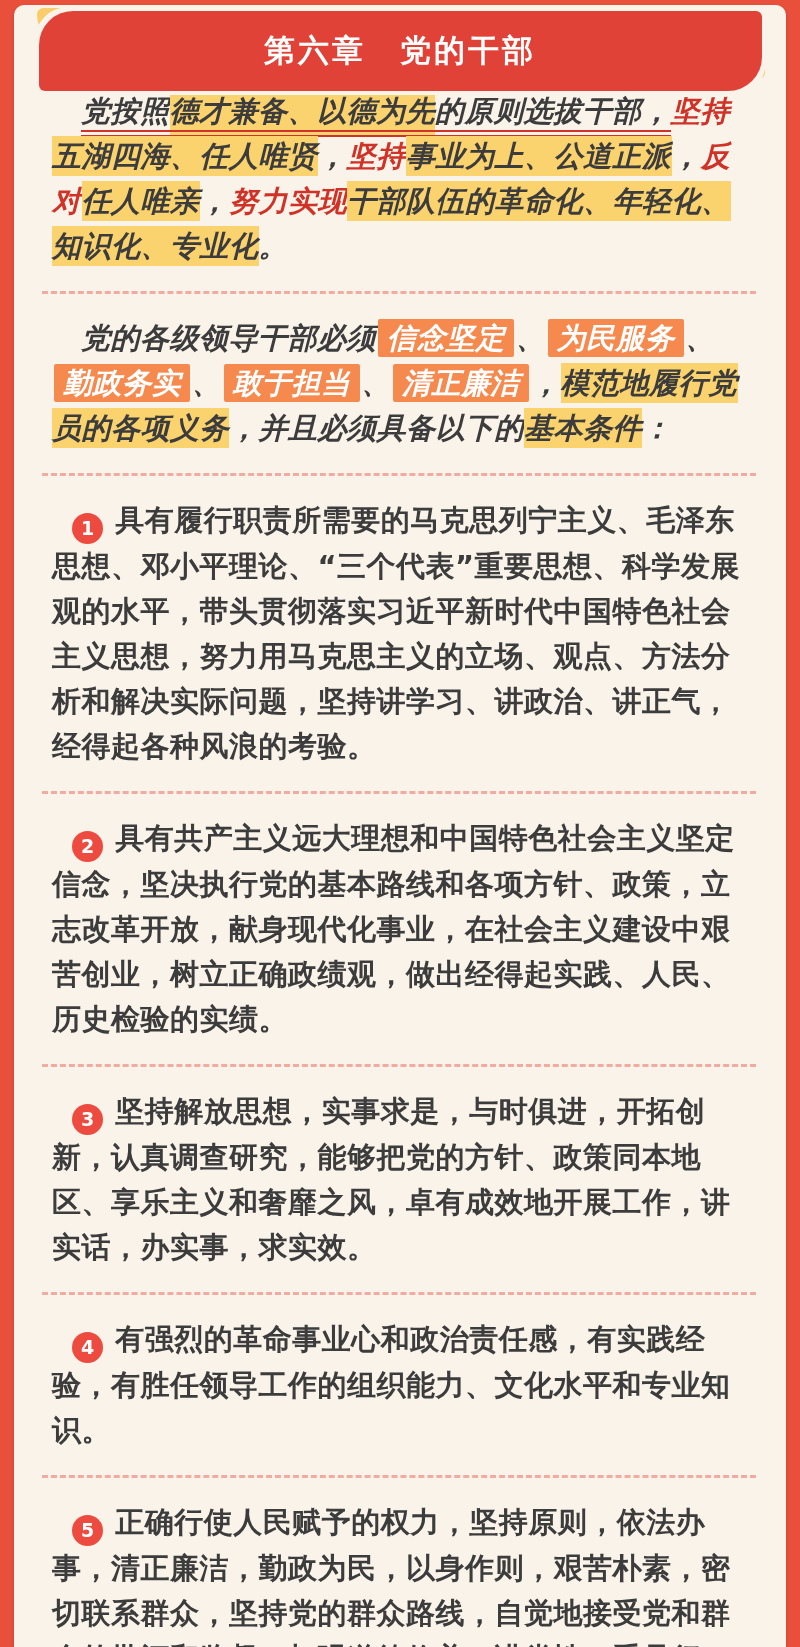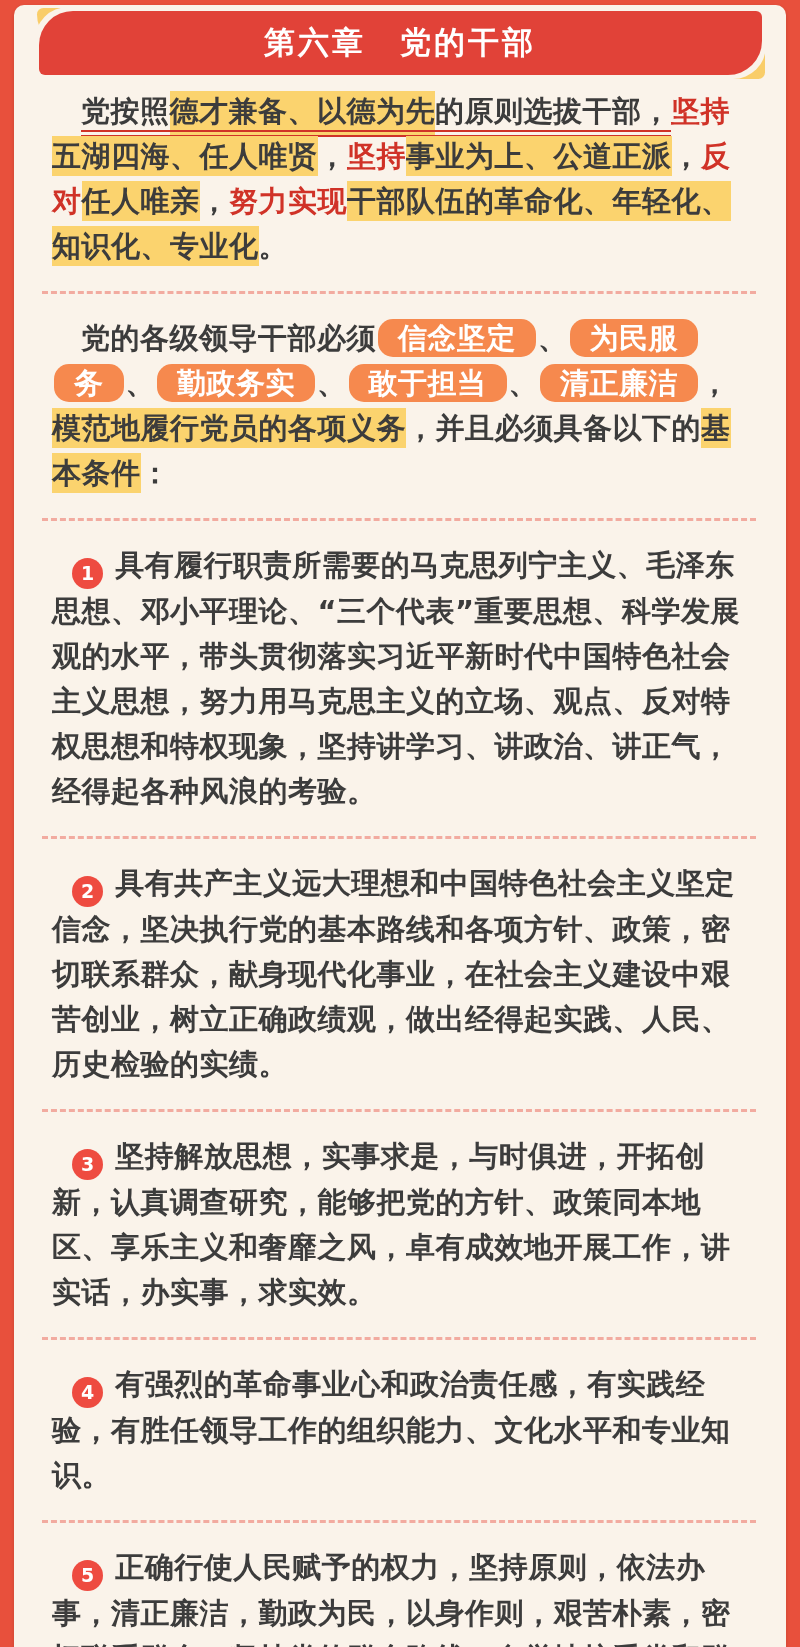--- a/index.html
+++ b/index.html
@@ -21,21 +21,21 @@
   .banner-wrap { position: relative; padding-top: 6px; height: 64px; }
   .accent {
     position: absolute;
     background: var(--corner-yellow, #F9CD69);
     z-index: 0;
   }
   .accent-tl { left: 23px; top: 3px; width: 52px; height: 40px; border-radius: 8px 2px 2px 42px; }
   .accent-br { right: 21px; top: 38px; width: 50px; height: 36px; border-radius: 42px 2px 8px 2px; }
   .banner {
     position: relative; z-index: 1;
-    margin: 0 auto; width: 723px; height: 64px;
+    margin: 0 auto; width: 723px; height: 80px;
     background: var(--banner-red, #E14238);
     border-radius: 34px 6px 34px 6px;
     box-shadow: -5px -5px 0 -1px var(--card-bg, #FAF3EA), 5px 5px 0 -1px var(--card-bg, #FAF3EA);
     display: flex; align-items: center; justify-content: center;
   }
   .banner span {
     color: #FFFFFF; font-size: 31px; font-weight: 700; letter-spacing: 3px;
   }
   
   .doc-body {
@@ -46,27 +46,27 @@
   }
   .para { margin: 0; text-indent: 1em; }
   .item-para { text-indent: 0.7em; }
   .sep {
     border: none;
     border-top: 3px dashed var(--divider-pink, #F2ABA0);
     margin: 22px -10px;
     height: 0;
   }
   
-  .seg { box-decoration-break: clone; -webkit-box-decoration-break: clone; }
+  .seg { box-decoration-break: clone; font-style: italic; -webkit-box-decoration-break: clone; }
   .s-p { color: var(--text-dark, #3C3C3C); }
   .s-y { background: var(--highlight-yellow, #FBD36E); padding: 3px 0; }
   .s-r { color: var(--emphasis-red, #D03227); text-align: right; }
   .s-o {
     background: var(--badge-orange, #F6894E); color: #FFFFFF;
-    padding: 2px 20px; margin: 0 2px; border-radius: 15px;
+    padding: 2px 9px; margin: 0 2px; border-radius: 2px;
   }
   .u { border-bottom: 7px double var(--emphasis-red, #D03227); padding-bottom: 2px; }
   
   .num-circle {
     display: inline-flex; align-items: center; justify-content: center;
     width: 31px; height: 31px; border-radius: 50%;
     background: var(--circle-red, #EE4B40); color: #FFFFFF;
     font-size: 19px; font-weight: 700;
     vertical-align: -5px; margin-right: 12px;
     text-indent: 0;
@@ -91,29 +91,29 @@
       <p class="para"><span class="seg s-p u">党按照</span><span class="seg s-y u">德才兼备、以德为先</span><span class="seg s-p u">的原则选拔干部，</span><span class="seg s-r">坚持</span><span class="seg s-y">五湖四海、任人唯贤</span><span class="seg s-p">，</span><span class="seg s-r">坚持</span><span class="seg s-y">事业为上、公道正派</span><span class="seg s-p">，</span><span class="seg s-r">反对</span><span class="seg s-y">任人唯亲</span><span class="seg s-p">，</span><span class="seg s-r">努力实现</span><span class="seg s-y">干部队伍的革命化、年轻化、知识化、专业化</span><span class="seg s-p">。</span></p>
 
       <div class="sep"></div>
 
       <p class="para"><span class="seg s-p">党的各级领导干部必须</span><span class="seg s-o">信念坚定</span><span class="seg s-p">、</span><span class="seg s-o">为民服务</span><span class="seg s-p">、</span><span class="seg s-o">勤政务实</span><span class="seg s-p">、</span><span class="seg s-o">敢于担当</span><span class="seg s-p">、</span><span class="seg s-o">清正廉洁</span><span class="seg s-p">，</span><span class="seg s-y">模范地履行党员的各项义务</span><span class="seg s-p">，并且必须具备以下的</span><span class="seg s-y">基本条件</span><span class="seg s-p">：</span></p>
 
       <div class="sep"></div>
 
       <div class="item">
         <p class="para item-para">
-          <span class="num-circle">1</span><span>具有履行职责所需要的马克思列宁主义、毛泽东思想、邓小平理论、“三个代表”重要思想、科学发展观的水平，带头贯彻落实习近平新时代中国特色社会主义思想，努力用马克思主义的立场、观点、反对特权思想和特权现象，坚持讲学习、讲政治、讲正气，经得起各种风浪的考验。</span>
+          <span class="num-circle">1</span><span>具有履行职责所需要的马克思列宁主义、毛泽东思想、邓小平理论、“三个代表”重要思想、科学发展观的水平，带头贯彻落实习近平新时代中国特色社会主义思想，努力用马克思主义的立场、观点、方法分析和解决实际问题，坚持讲学习、讲政治、讲正气，经得起各种风浪的考验。</span>
         </p>
       </div>
 
       <div class="sep"></div>
 
       <div class="item">
         <p class="para item-para">
-          <span class="num-circle">2</span><span>具有共产主义远大理想和中国特色社会主义坚定信念，坚决执行党的基本路线和各项方针、政策，密切联系群众，献身现代化事业，在社会主义建设中艰苦创业，树立正确政绩观，做出经得起实践、人民、历史检验的实绩。</span>
+          <span class="num-circle">2</span><span>具有共产主义远大理想和中国特色社会主义坚定信念，坚决执行党的基本路线和各项方针、政策，立志改革开放，献身现代化事业，在社会主义建设中艰苦创业，树立正确政绩观，做出经得起实践、人民、历史检验的实绩。</span>
         </p>
       </div>
 
       <div class="sep"></div>
 
       <div class="item">
         <p class="para item-para">
           <span class="num-circle">3</span><span>坚持解放思想，实事求是，与时俱进，开拓创新，认真调查研究，能够把党的方针、政策同本地区、享乐主义和奢靡之风，卓有成效地开展工作，讲实话，办实事，求实效。</span>
         </p>
       </div>

